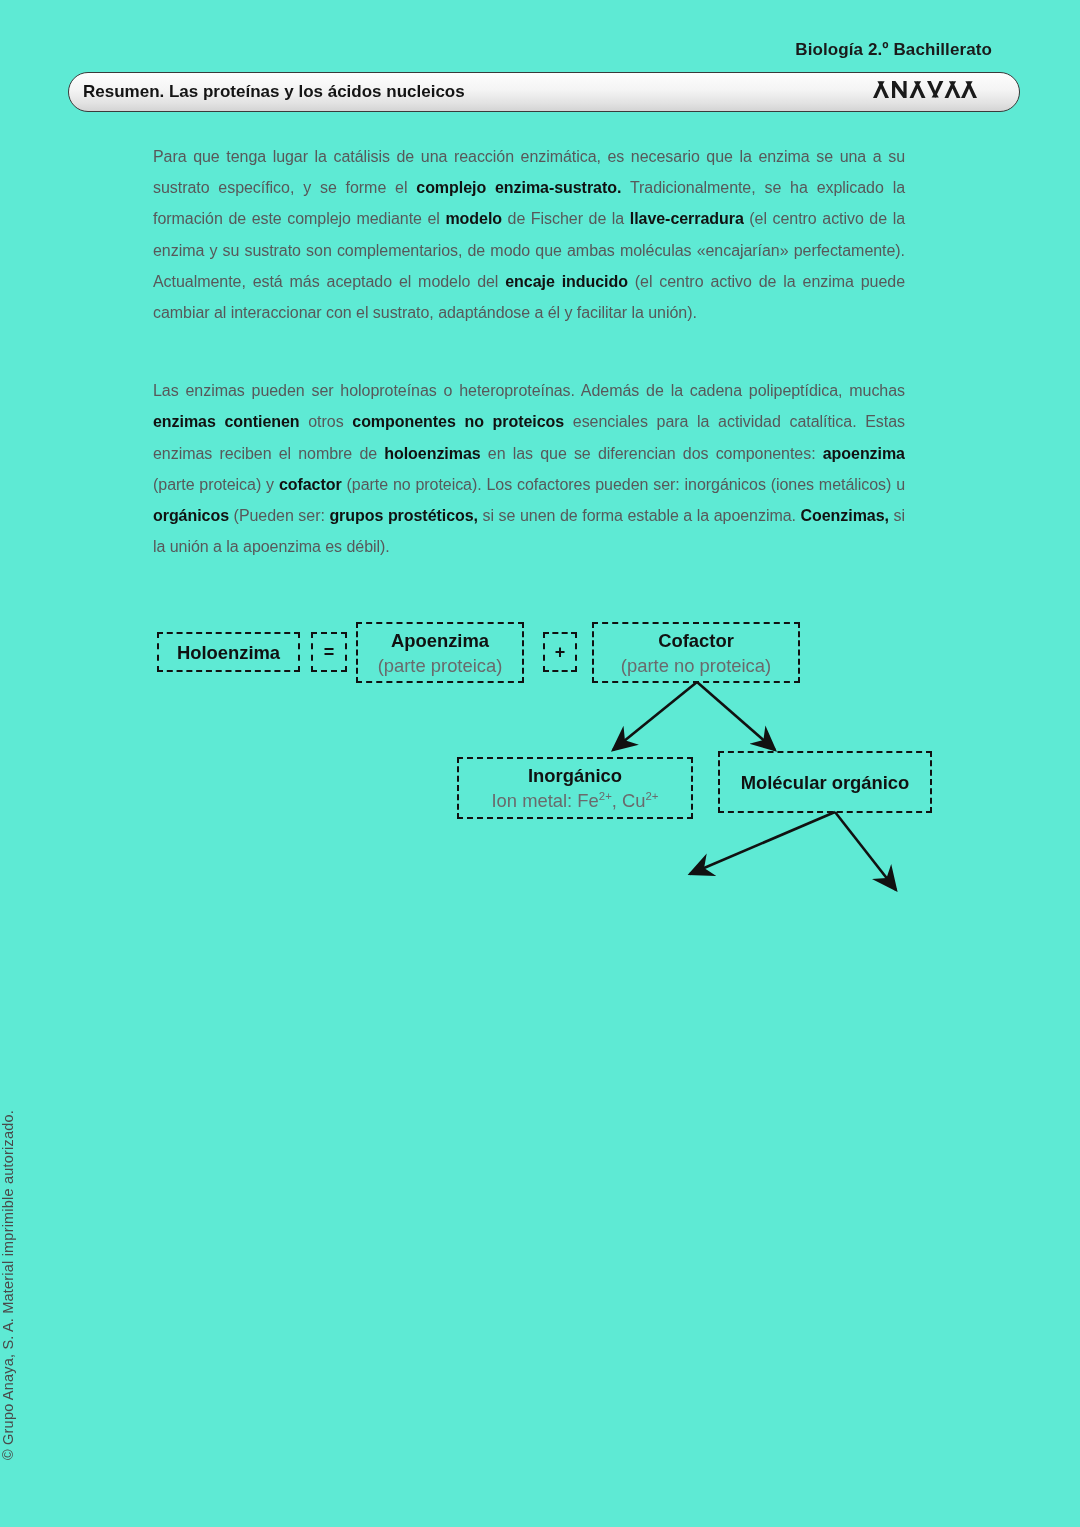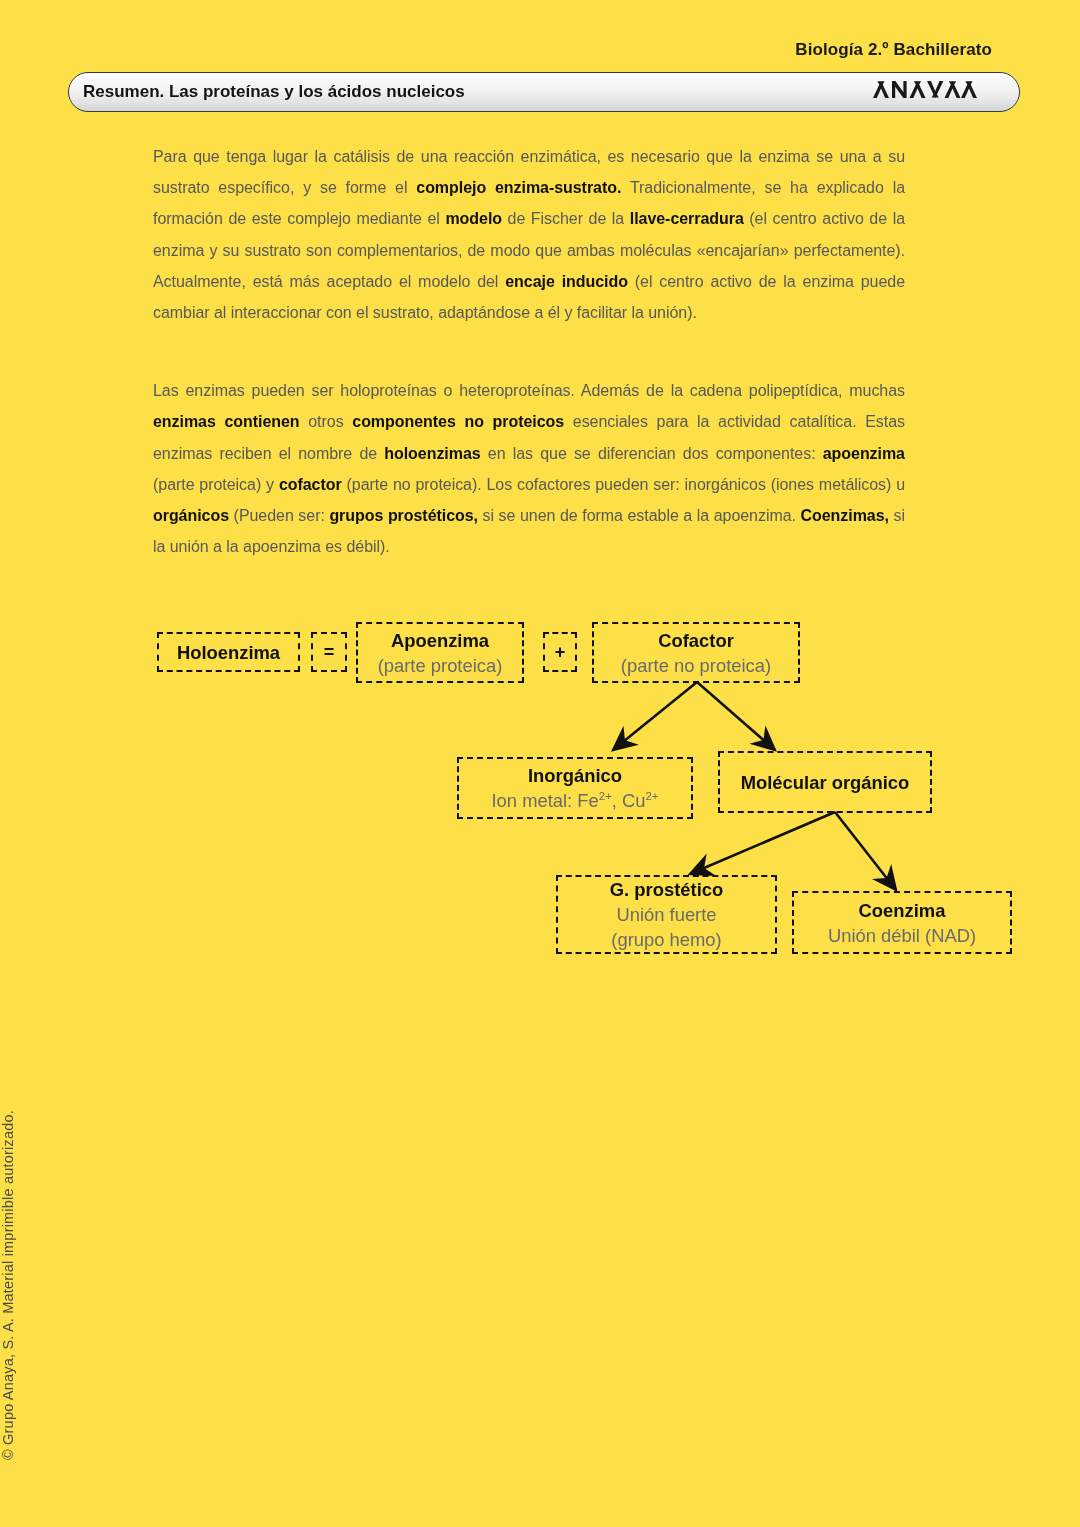--- a/index.html
+++ b/index.html
@@ -7,21 +7,21 @@
     padding: 0;
     background: #ffffff;
   }
   body {
     font-family: "Liberation Sans", sans-serif;
   }
   #page {
     position: relative;
     width: 1080px;
     height: 1527px;
-    background: #fde047;
+    background: #5eead4;
     overflow: hidden;
   }
 
   
   .course-line {
     position: absolute;
     top: 40px;
     right: 88px;
     font-size: 17px;
     font-weight: bold;
@@ -237,28 +237,19 @@
 
     <div class="dbox" style="left:457px; top:145px; width:236px; height:62px;">
       <span class="t1">Inorgánico</span>
       <span class="t2"><span>Ion metal: Fe</span><sup>2+</sup><span>, Cu</span><sup>2+</sup></span>
     </div>
 
     <div class="dbox" style="left:718px; top:139px; width:214px; height:62px;">
       <span class="t1">Molécular orgánico</span>
     </div>
 
-    <div class="dbox" style="left:556px; top:263px; width:221px; height:79px;">
-      <span class="t1">G. prostético</span>
-      <span class="t2">Unión fuerte</span>
-      <span class="t2">(grupo hemo)</span>
-    </div>
-
-    <div class="dbox" style="left:792px; top:279px; width:220px; height:63px;">
-      <span class="t1">Coenzima</span>
-      <span class="t2">Unión débil (NAD)</span>
-    </div>
+
   </div>
 
   <div class="copyright">© Grupo Anaya, S. A. Material imprimible autorizado.</div>
 
 
 </div>
 
 </body></html>

